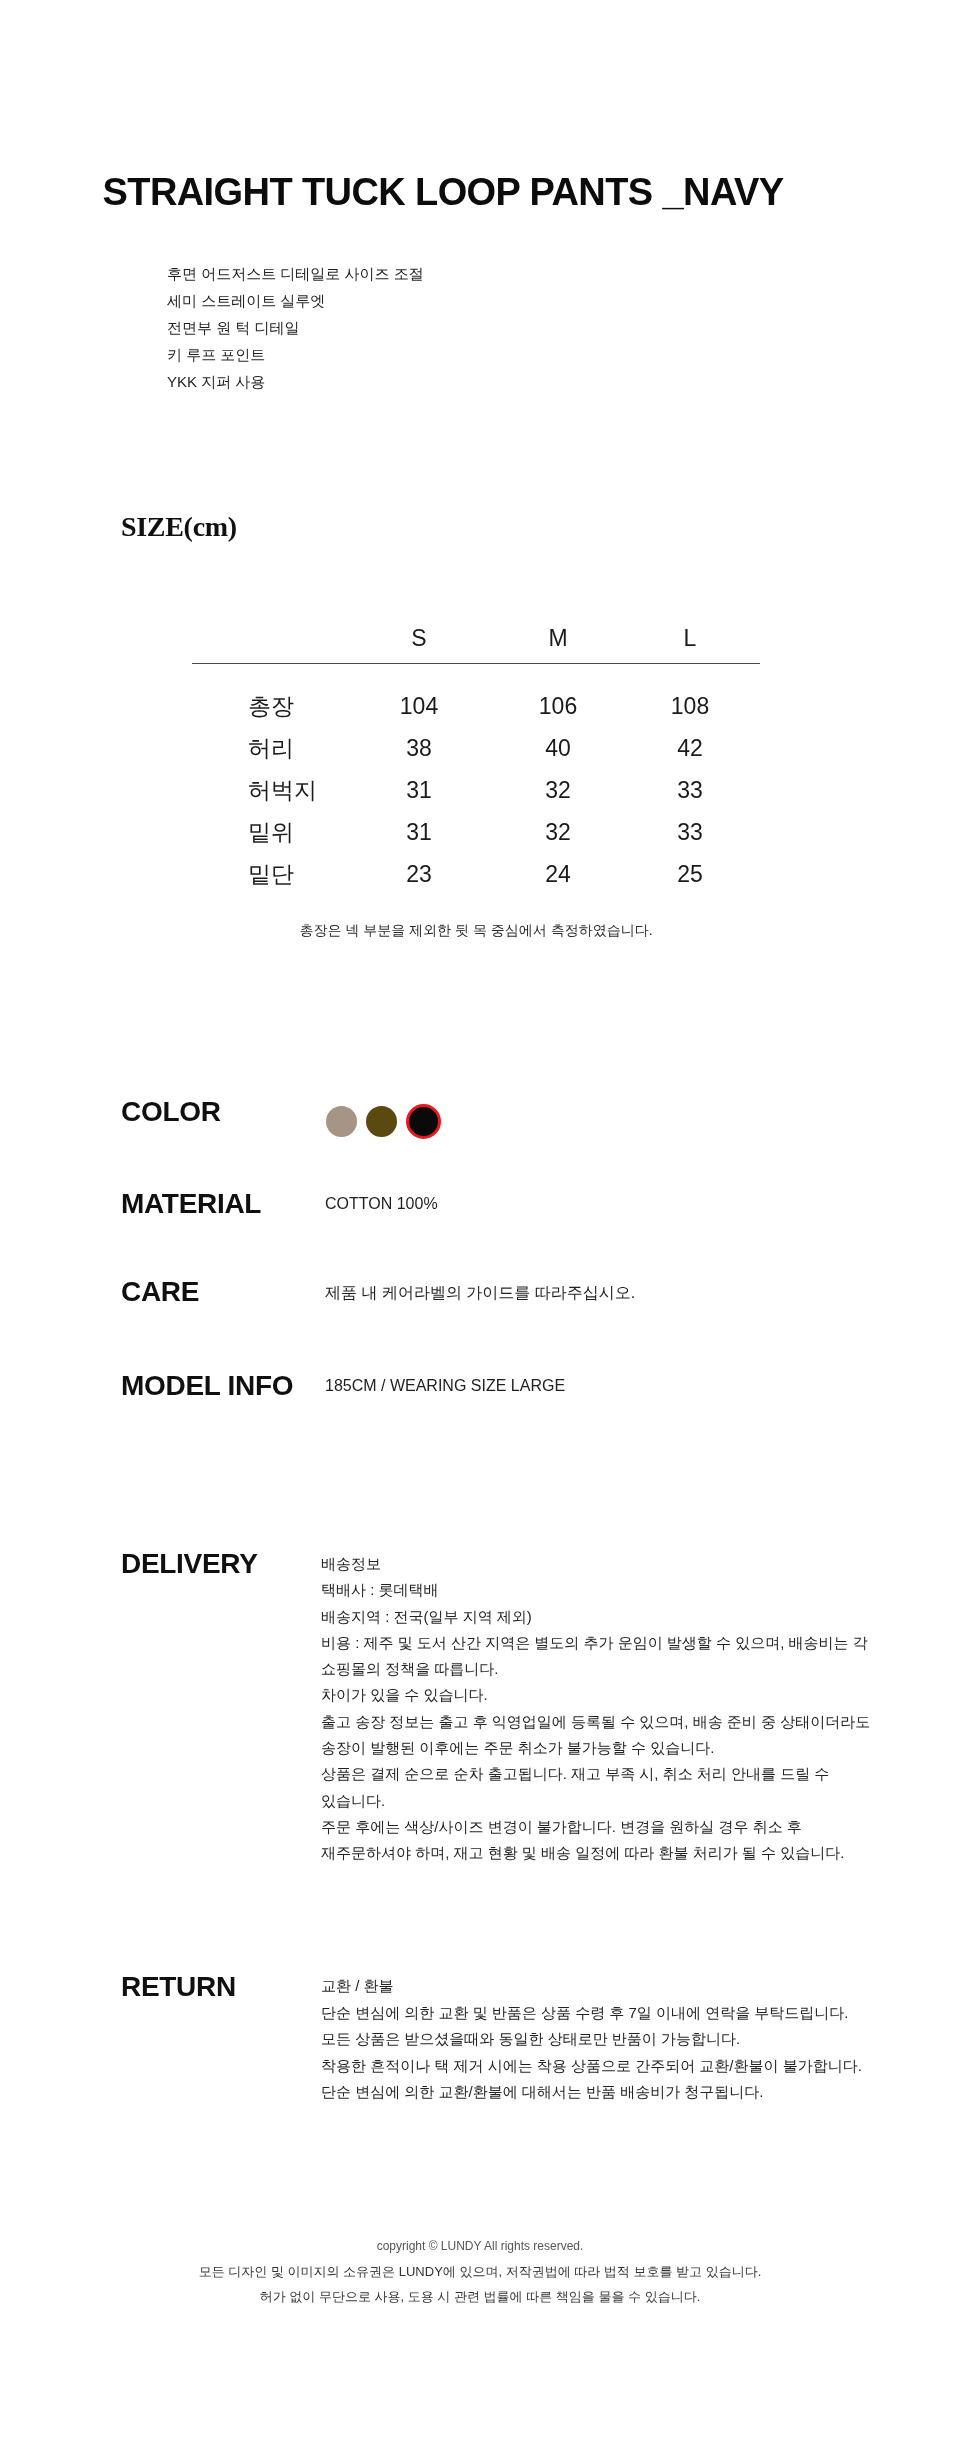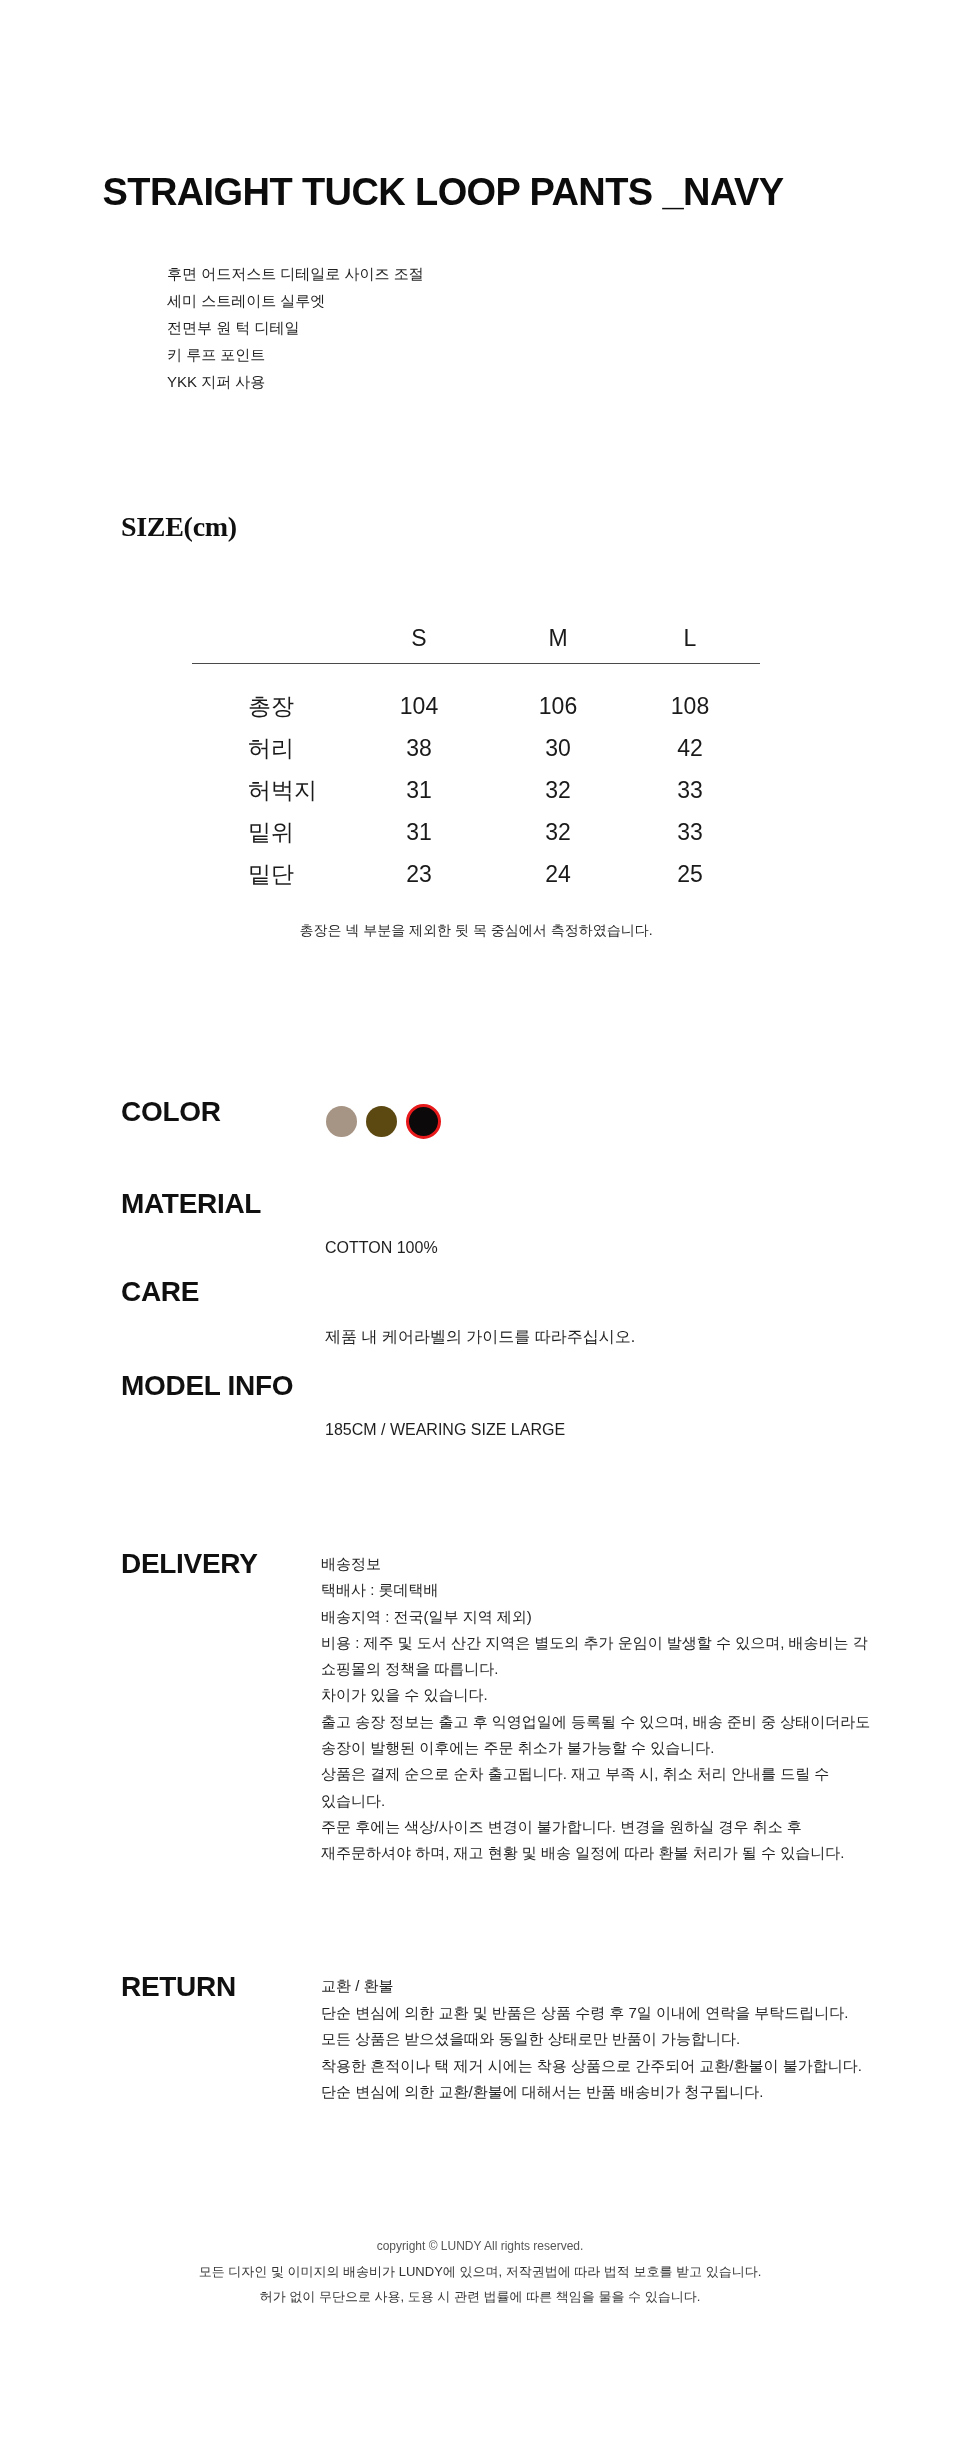--- a/index.html
+++ b/index.html
@@ -36,21 +36,21 @@
 
   .size-notes {
     position:absolute; left:192px; top:921px; width:568px; text-align:center;
     font-size:14px; line-height:19px; color:#2a2a2a;
   }
 
   .swatches { position:absolute; left:326px; top:1103px; height:37px; display:flex; align-items:center; gap:9px; }
   .swatch { width:31px; height:31px; border-radius:50%; display:block; }
   .swatch-selected { width:29px; height:29px; border:3px solid #e8191b; }
 
-  .kv-value { position:absolute; left:325px; font-size:16px; color:#1f1f1f; white-space:nowrap;margin-top:44px; }
+  .kv-value { position:absolute; left:325px; font-size:16px; color:#1f1f1f; white-space:nowrap; }
   #v-material { top:1195px; }
   #v-care     { top:1283px; }
   #v-model    { top:1377px; }
 
   .text-block { position:absolute; left:321px; font-size:15px; color:#232323; }
   #delivery-body { top:1551px; line-height:26.3px; }
   #return-body   { top:1973px; line-height:26.5px; }
 
   .footer { position:absolute; left:0; top:2234px; width:960px; text-align:center; line-height:25px; }
   .footer .copyright { font-size:12px; color:#555555; }
@@ -83,21 +83,21 @@
     <div class="t-body">
       <div class="t-row">
         <div class="t-label">총장</div>
         <div class="t-val">104</div>
         <div class="t-val">106</div>
         <div class="t-val">108</div>
       </div>
       <div class="t-row">
         <div class="t-label">허리</div>
         <div class="t-val">38</div>
-        <div class="t-val">30</div>
+        <div class="t-val">40</div>
         <div class="t-val">42</div>
       </div>
       <div class="t-row">
         <div class="t-label">허벅지</div>
         <div class="t-val">31</div>
         <div class="t-val">32</div>
         <div class="t-val">33</div>
       </div>
       <div class="t-row">
         <div class="t-label">밑위</div>
@@ -154,17 +154,17 @@
   <div class="text-block" id="return-body">
     <div>교환 / 환불</div>
     <div>단순 변심에 의한 교환 및 반품은 상품 수령 후 7일 이내에 연락을 부탁드립니다.</div>
     <div>모든 상품은 받으셨을때와 동일한 상태로만 반품이 가능합니다.</div>
     <div>착용한 흔적이나 택 제거 시에는 착용 상품으로 간주되어 교환/환불이 불가합니다.</div>
     <div>단순 변심에 의한 교환/환불에 대해서는 반품 배송비가 청구됩니다.</div>
   </div>
 
   <div class="footer">
     <div class="copyright">copyright © LUNDY All rights reserved.</div>
-    <div class="f-line">모든 디자인 및 이미지의 배송비가 LUNDY에 있으며, 저작권법에 따라 법적 보호를 받고 있습니다.</div>
+    <div class="f-line">모든 디자인 및 이미지의 소유권은 LUNDY에 있으며, 저작권법에 따라 법적 보호를 받고 있습니다.</div>
     <div class="f-line">허가 없이 무단으로 사용, 도용 시 관련 법률에 따른 책임을 물을 수 있습니다.</div>
   </div>
 
 </div>
 
 </body></html>

